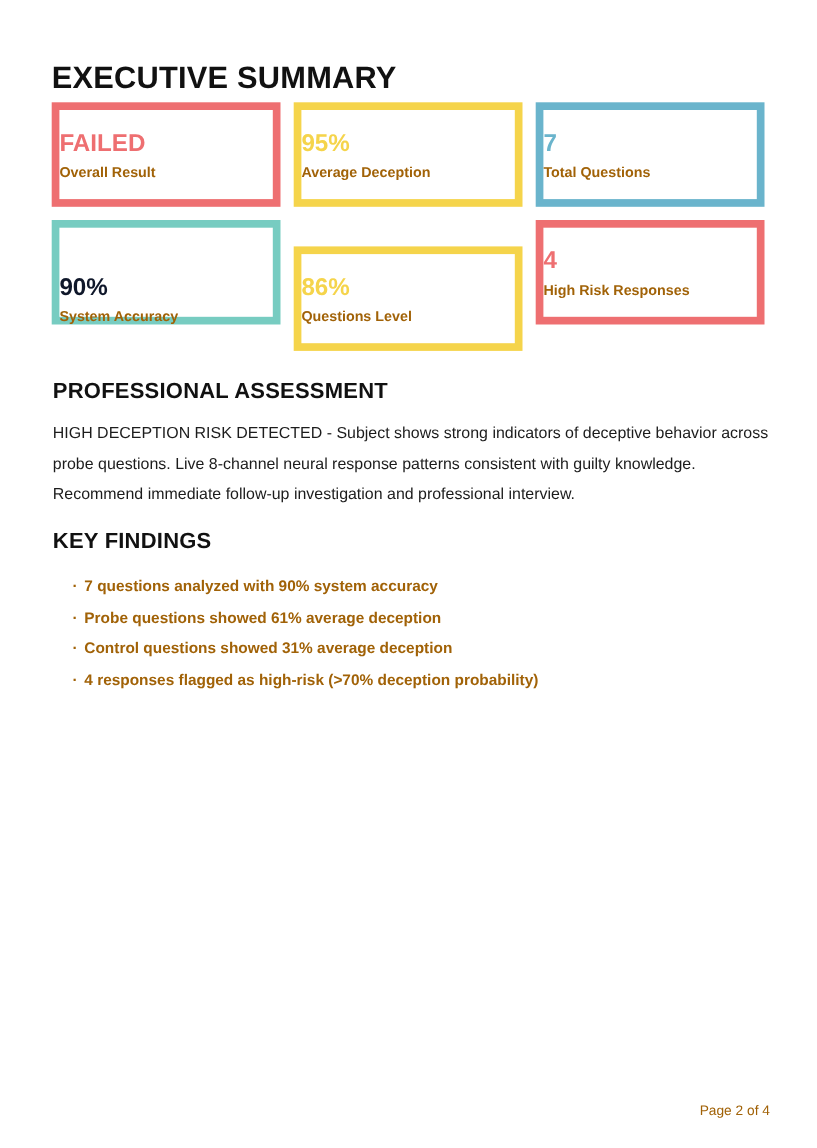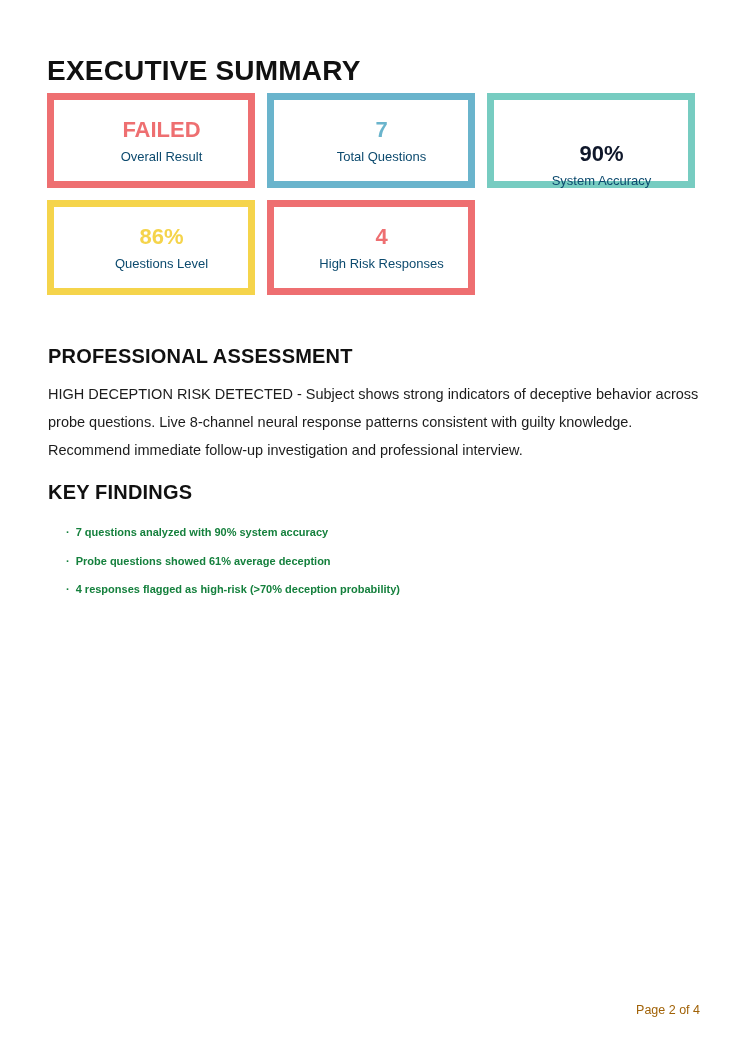--- a/index.html
+++ b/index.html
@@ -34,35 +34,34 @@
     grid-template-columns: repeat(3, 1fr);
     gap: 12px;
   }
   .stat-card {
     box-sizing: border-box;
     height: 95px;
     border: 7px solid #cccccc; 
     background: #ffffff;
     display: flex;
     flex-direction: column;
-    align-items: center;
+    align-items: flex-start;
     justify-content: center;
     gap: 9px;
     text-align: center;
-    padding-left: 21px;
   }
   .stat-value {
     font-size: 22px;
     font-weight: 700;
     line-height: 1;
   }
   .stat-label {
     font-size: 13px;
-    font-weight: 400;
-    color: #0c4a6e;
+    font-weight: 700;
+    color: #a16207;
     line-height: 1;
   }
   .section-heading {
     position: absolute;
     left: 48px;
     font-size: 20px;
     font-weight: 700;
     color: #111111;
     letter-spacing: 0.2px;
   }
@@ -80,23 +79,23 @@
   }
   .findings-list {
     position: absolute;
     left: 47px;
     top: 518px;
     width: 640px;
   }
   .finding-item {
     padding-left: 19px;
     line-height: 28.5px;
-    font-size: 11px;
+    font-size: 14px;
     font-weight: 700;
-    color: #15803d;
+    color: #a16207;
   }
   .bullet-dot {
     display: inline-block;
     margin-right: 6px;
     font-weight: 700;
   }
   .page-footer {
     position: absolute;
     right: 43px;
     top: 1003px;
@@ -110,32 +109,36 @@
 
 <div class="page-title" data-bind="page.title">EXECUTIVE SUMMARY</div>
 
 <div class="cards-grid">
 
   <div class="stat-card" data-bind-style="borderColor:stats.cards.0.color" style="border-color: rgb(238, 111, 113);">
     <div class="stat-value" data-bind="stats.cards.0.value" data-bind-style="color:stats.cards.0.color" style="color: rgb(238, 111, 113);">FAILED</div>
     <div class="stat-label" data-bind="stats.cards.0.label">Overall Result</div>
   </div>
 
+  <div class="stat-card" data-bind-style="borderColor:stats.cards.1.color" style="border-color: rgb(245, 212, 75);">
+    <div class="stat-value" data-bind="stats.cards.1.value" data-bind-style="color:stats.cards.1.color" style="color: rgb(245, 212, 75);">95%</div>
+    <div class="stat-label" data-bind="stats.cards.1.label">Average Deception</div>
+  </div>
 
   <div class="stat-card" data-bind-style="borderColor:stats.cards.2.color" style="border-color: rgb(106, 180, 204);">
     <div class="stat-value" data-bind="stats.cards.2.value" data-bind-style="color:stats.cards.2.color" style="color: rgb(106, 180, 204);">7</div>
     <div class="stat-label" data-bind="stats.cards.2.label">Total Questions</div>
   </div>
 
   <div class="stat-card" data-bind-style="borderColor:stats.cards.3.color" style="border-color: rgb(119, 204, 193);">
     <div class="stat-value" data-bind="stats.cards.3.value" data-bind-style="color:stats.cards.3.color" style="color: #0f172a; margin-top: 48px;">90%</div>
     <div class="stat-label" data-bind="stats.cards.3.label">System Accuracy</div>
   </div>
 
-  <div class="stat-card" data-bind-style="borderColor:stats.cards.4.color" style="border-color: rgb(245, 212, 75);">
+  <div class="stat-card" data-bind-style="borderColor:stats.cards.4.color" style="border-color: rgb(245, 212, 75); margin-top: 24px;">
     <div class="stat-value" data-bind="stats.cards.4.value" data-bind-style="color:stats.cards.4.color" style="color: rgb(245, 212, 75);">86%</div>
     <div class="stat-label" data-bind="stats.cards.4.label">Questions Level</div>
   </div>
 
   <div class="stat-card" data-bind-style="borderColor:stats.cards.5.color" style="border-color: rgb(238, 111, 113);">
     <div class="stat-value" data-bind="stats.cards.5.value" data-bind-style="color:stats.cards.5.color" style="color: rgb(238, 111, 113);">4</div>
     <div class="stat-label" data-bind="stats.cards.5.label">High Risk Responses</div>
   </div>
 
 </div>
@@ -147,17 +150,20 @@
 <div class="section-heading heading-findings" data-bind="findings.heading">KEY FINDINGS</div>
 
 <div class="findings-list">
   <div class="finding-item">
     <span class="bullet-dot" data-bind="findings.bullet_char">·</span><span data-bind="findings.items.0">7 questions analyzed with 90% system accuracy</span>
   </div>
   <div class="finding-item">
     <span class="bullet-dot" data-bind="findings.bullet_char">·</span><span data-bind="findings.items.2">Probe questions showed 61% average deception</span>
   </div>
   <div class="finding-item">
+    <span class="bullet-dot" data-bind="findings.bullet_char">·</span><span data-bind="findings.items.3">Control questions showed 31% average deception</span>
+  </div>
+  <div class="finding-item">
     <span class="bullet-dot" data-bind="findings.bullet_char">·</span><span data-bind="findings.items.4">4 responses flagged as high-risk (&gt;70% deception probability)</span>
   </div>
 </div>
 
 <div class="page-footer" data-bind="page.footer">Page 2 of 4</div>
 
 </body></html>

